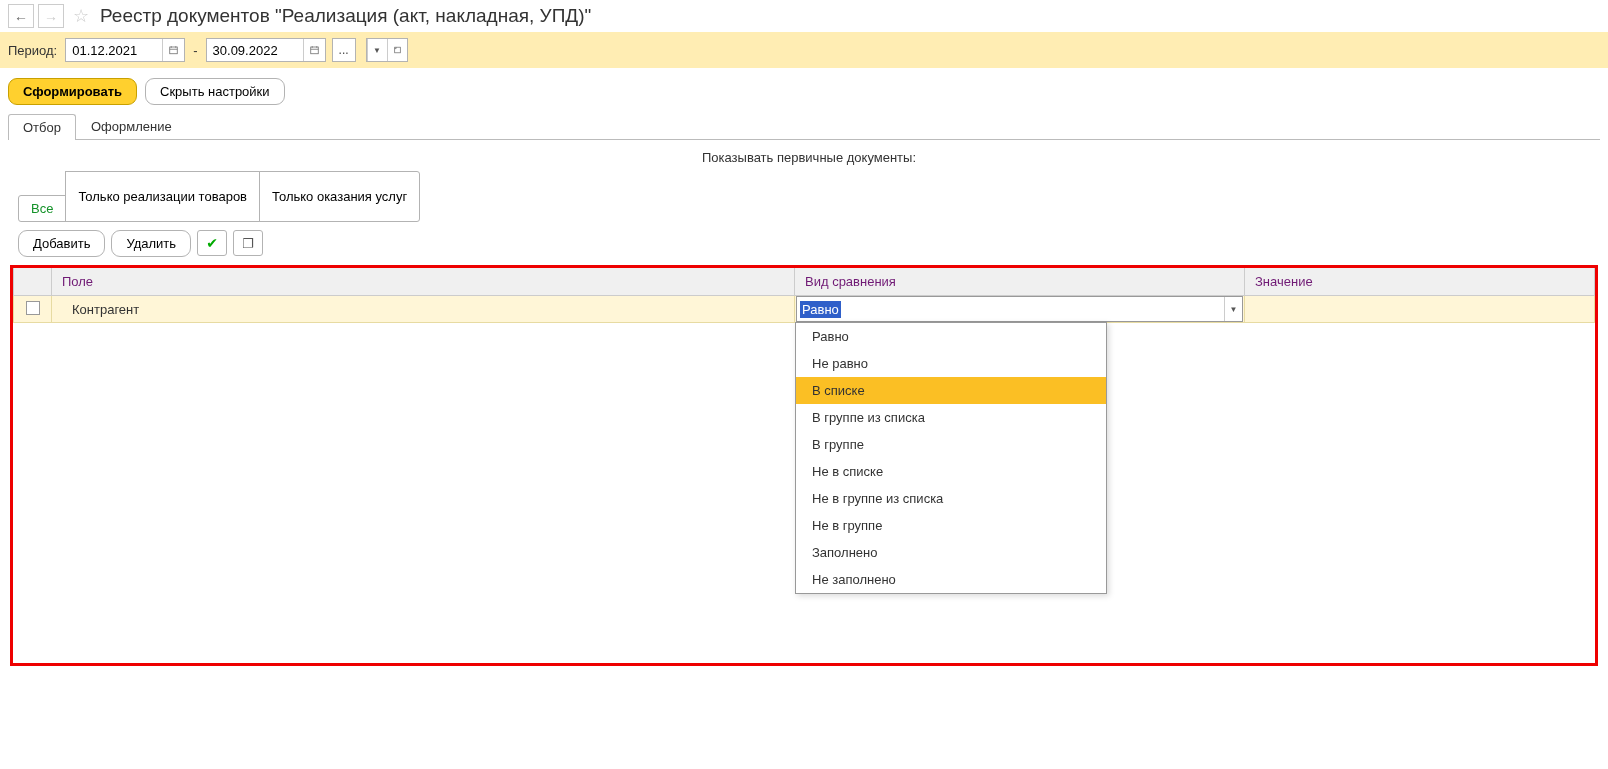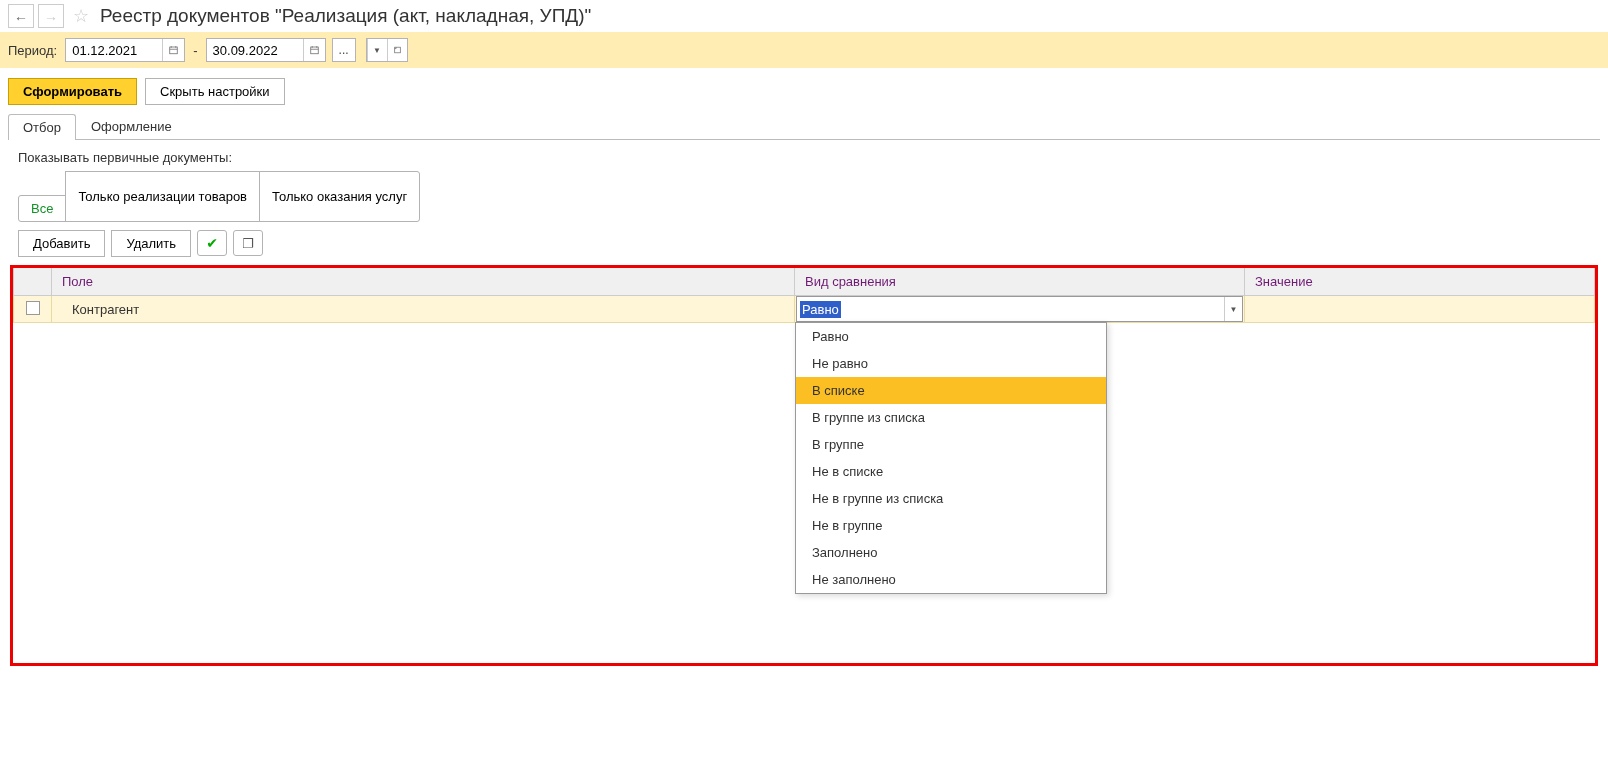--- a/index.html
+++ b/index.html
@@ -129,21 +129,21 @@
     padding: 10px 8px 8px 8px;
     display: flex;
     gap: 8px;
   }
   .btn {
     border: 1px solid #b3b3b3;
     background: #fff;
     padding: 5px 14px;
     font-size: 13px;
     cursor: pointer;
-    border-radius: 0;
+    border-radius: 9px;
   }
   .btn-primary {
     background: #ffd02e;
     font-weight: bold;
     border-color: #c8a000;
   }
   .tabs-bar {
     display: flex;
     border-bottom: 1px solid #bbb;
     margin: 0 8px;
@@ -159,20 +159,21 @@
   .tab.active {
     background: #fff;
     border-color: #bbb;
     border-radius: 3px 3px 0 0;
     top: 1px;
   }
   .primary-docs {
     padding: 10px 8px 6px 18px;
     font-size: 13px;
     color: #333;
+    text-align: center;
   }
   .seg-btns {
     display: flex;
     margin: 0 0 0 18px;
   }
   .seg {
     border: 1px solid #b3b3b3;
     background: #fff;
     padding: 5px 12px;
     font-size: 13px;

